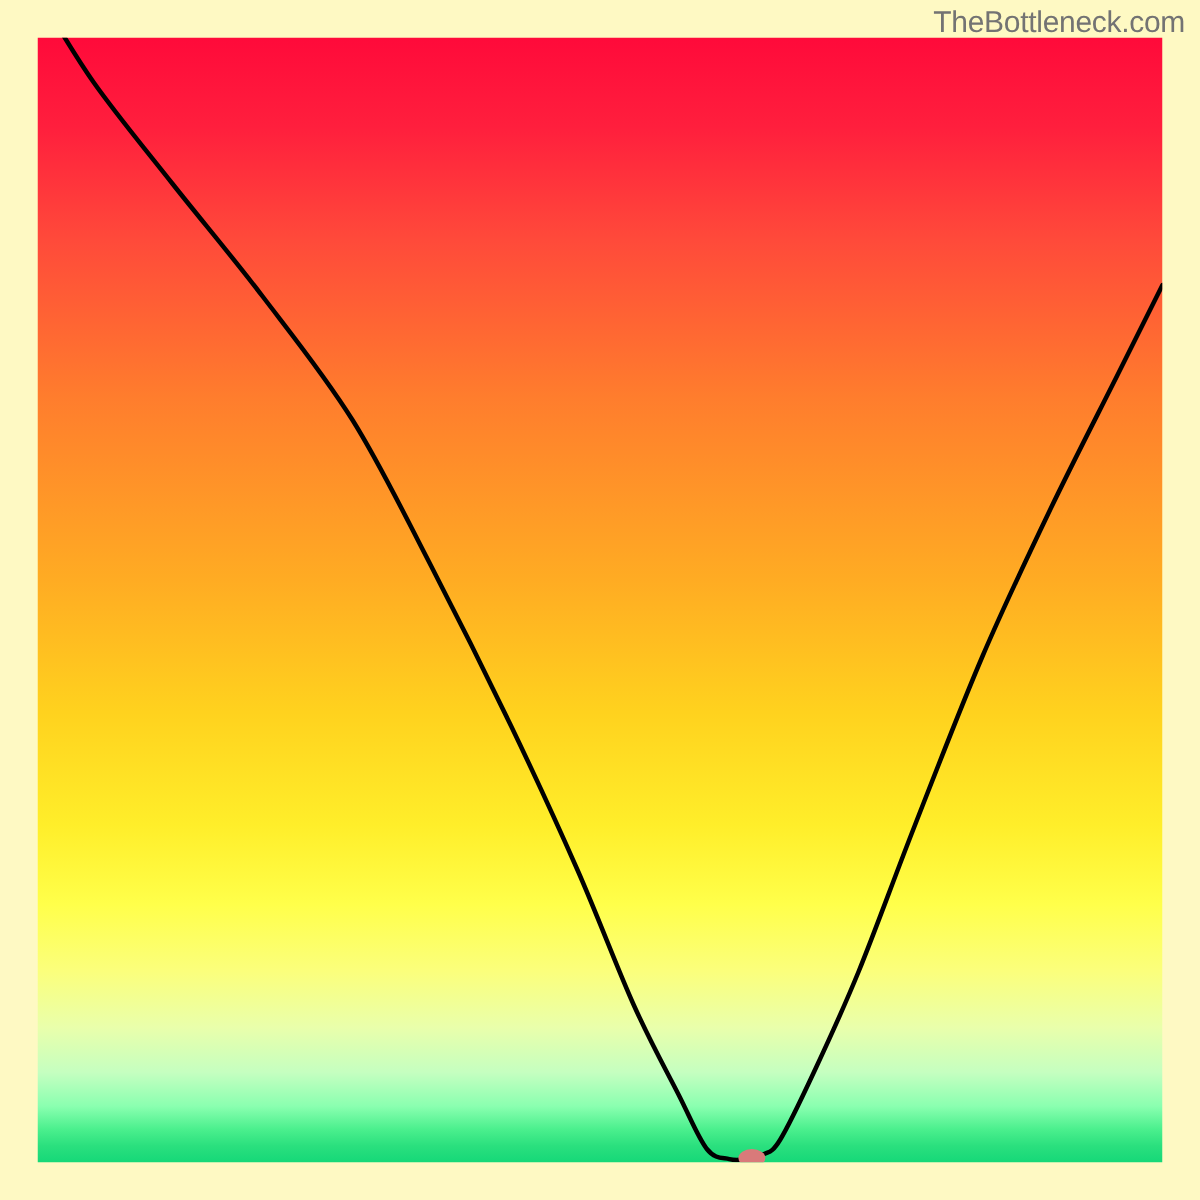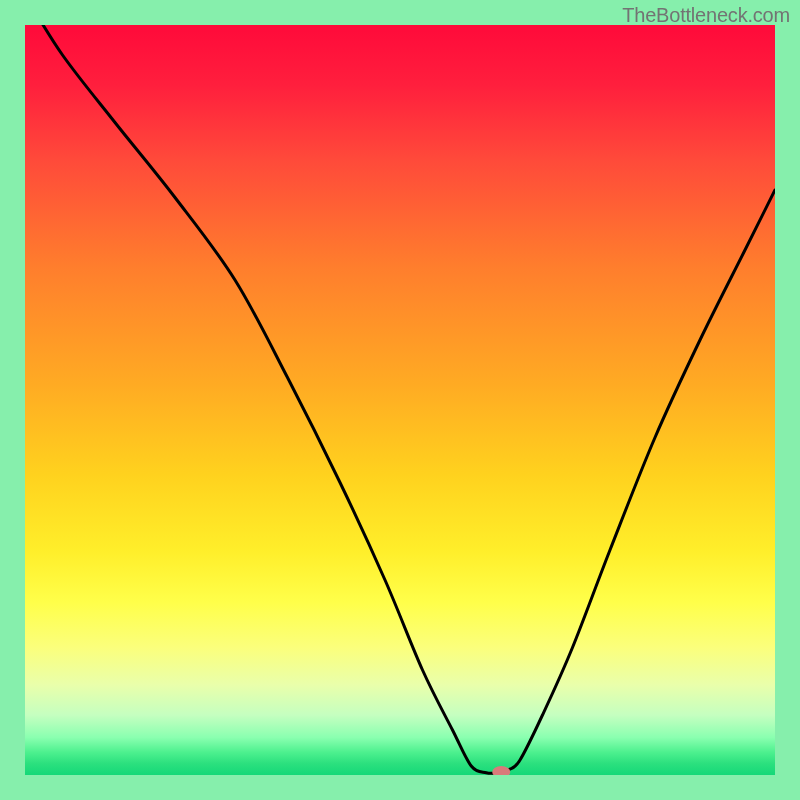--- a/index.html
+++ b/index.html
@@ -7,21 +7,21 @@
     padding: 0;
     width: 800px;
     height: 800px;
     background: #000;
     overflow: hidden;
   }
   .outer {
     position: relative;
     width: 800px;
     height: 800px;
-    background: #86efac;
+    background: #fef9c3;
   }
   .plot {
     position: absolute;
     left: 25px;
     top: 25px;
     width: 750px;
     height: 750px;
     overflow: hidden;
   }
   .gradient {

